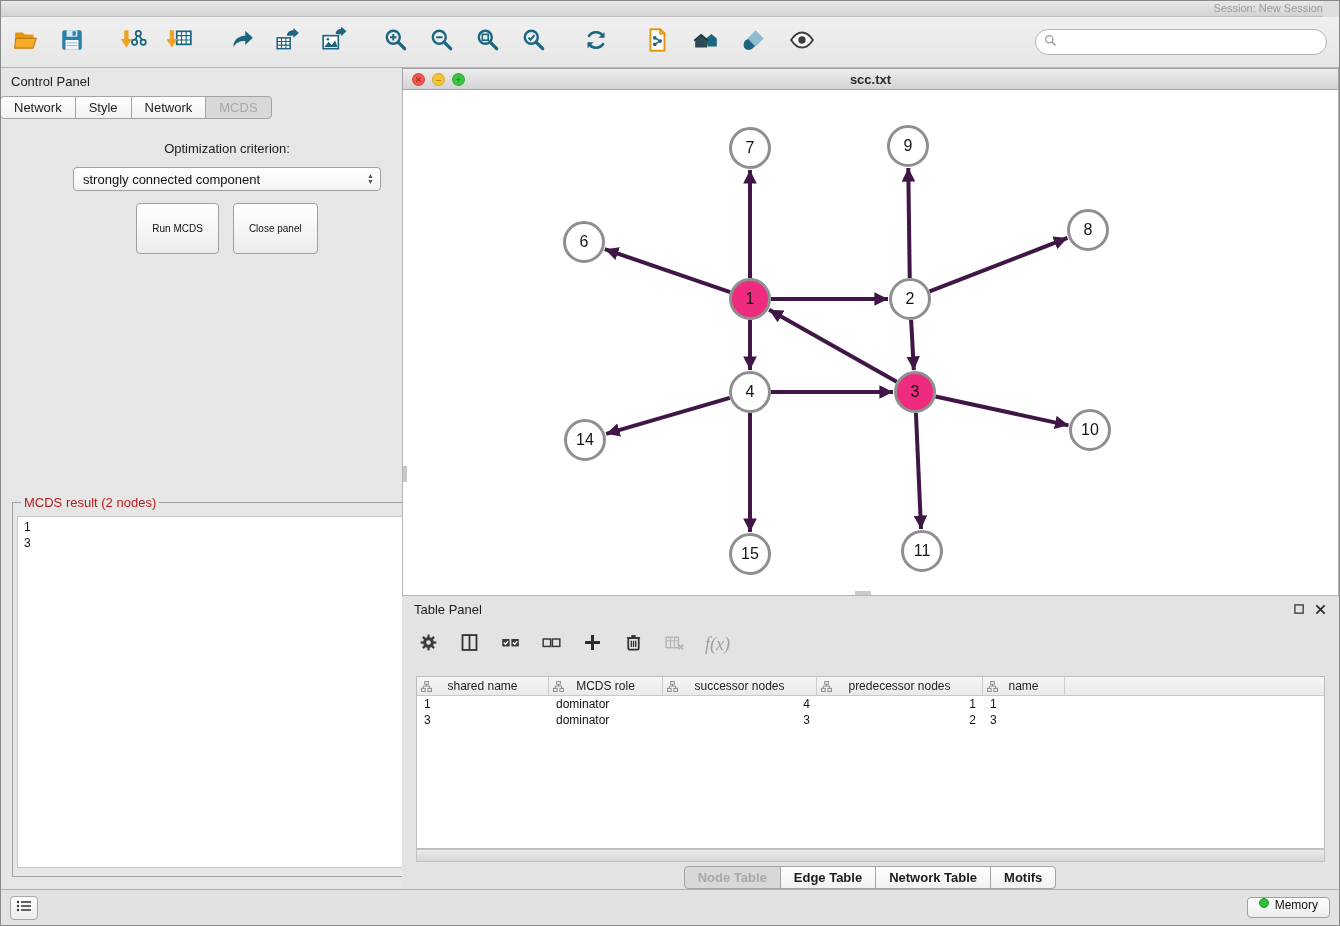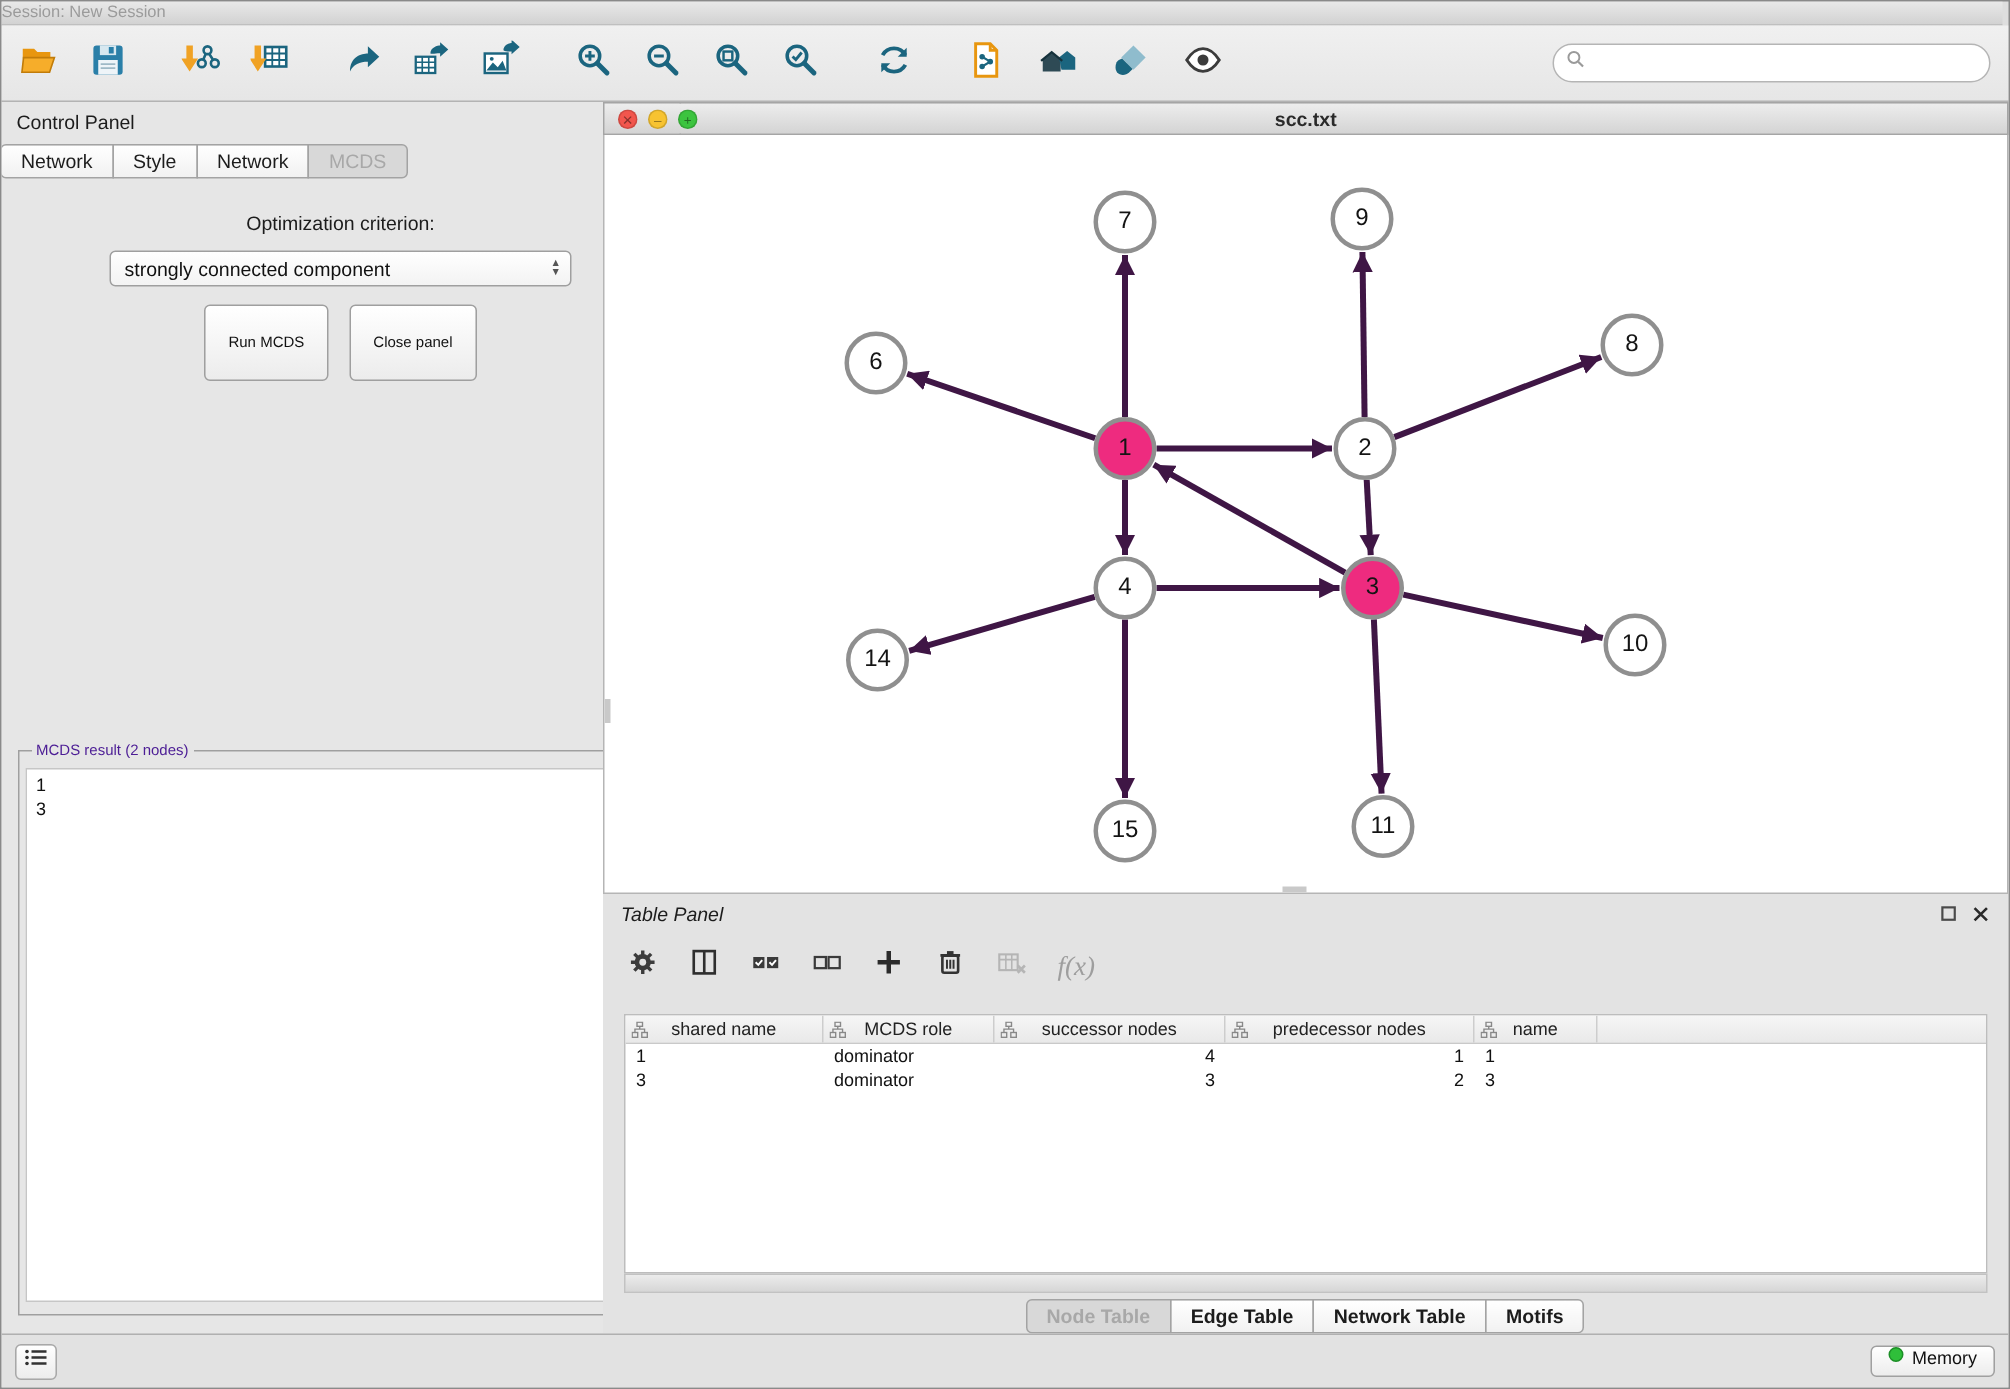--- a/index.html
+++ b/index.html
@@ -2,23 +2,23 @@
 <html><head>
 <meta charset="utf-8">
 <style>
   * { box-sizing: border-box; margin: 0; padding: 0; }
   html,body { background:#9a9a9a; }
   body { font-family: "Liberation Sans", sans-serif; }
   .window { position:relative; width:1340px; height:926px; background:#dedede; overflow:hidden;
             border:1px solid #8a8a8a; }
 
   
-  .titlebar { position:absolute; top:0; left:0; right:4px; height:16px;
+  .titlebar { position:absolute; top:0; left:0; right:16px; height:16px;
               background:linear-gradient(#e9e9e9,#d2d2d2); border-bottom:1px solid #bfbfbf;
-              text-align:left; font-size:11px; line-height:15px; color:#9b9b9b; }
+              text-align:right; font-size:11px; line-height:15px; color:#9b9b9b; }
 
   
   .toolbar { position:absolute; top:16px; left:0; right:0; height:51px;
              background:linear-gradient(#f0f0f0,#e6e6e6); border-bottom:1px solid #b3b3b3;
              display:flex; align-items:center; padding:0 12px; }
   .tb-group { display:flex; align-items:center; gap:12px; margin-right:28px; }
   .tbtn { width:34px; height:34px; display:flex; align-items:center; justify-content:flex-start; cursor:default; }
   .tbtn svg { width:26px; height:26px; }
   .search-wrap { margin-left:auto; width:292px; height:26px; background:#fff;
                  border:1px solid #b5b5b5; border-radius:13px; display:flex; align-items:center;
@@ -48,21 +48,21 @@
               padding:0 6px 0 9px; font-size:13px; color:#111; }
   .dropdown .dd-label { flex:1; }
   .dd-arrows { font-size:7px; line-height:6px; color:#555; text-align:center; }
 
   .cp-buttons { display:flex; justify-content:center; gap:14px; margin-top:12px; }
   .btn { border:1px solid #9f9f9f; border-radius:4px; background:linear-gradient(#ffffff,#ececec);
          padding:19px 15px; font-size:10px; color:#111; cursor:default; }
 
   .result-fieldset { position:absolute; left:11px; right:9px; top:427px; bottom:12px;
                      border:1px solid #9f9f9f; padding:6px 12px 8px 4px; }
-  .result-fieldset legend { font-size:10px; color:#4c1d95; padding:0 3px; margin-left:4px; }
+  .result-fieldset legend { font-size:13px; color:#b91c1c; padding:0 3px; margin-left:4px; }
   .result-box { width:100%; height:100%; background:#fff; border:1px solid #c6c6c6;
                 font-size:12px; color:#111; padding:2px 6px; line-height:16px; overflow:hidden; }
 
   
   .network-panel { position:absolute; left:401px; top:67px; right:0; height:528px; }
   .net-titlebar { height:22px; background:linear-gradient(#ededed,#d4d4d4);
                   border:1px solid #a5a5a5; position:relative; display:flex; align-items:center;
                   padding-left:9px; }
   .net-title { position:absolute; left:0; right:0; text-align:center; font-size:13px;
                font-weight:bold; color:#2a2a2a; }
@@ -98,21 +98,21 @@
         border-right:1px solid #cdcdcd; font-size:12px; color:#222; }
   .th svg { position:absolute; left:4px; top:4px; }
   .tr { display:flex; height:16px; }
   .td { font-size:12px; color:#111; padding:1px 7px 0 7px; overflow:hidden; white-space:nowrap; }
 
   .tp-scroll { position:absolute; left:14px; right:14px; top:253px; height:13px;
                background:linear-gradient(#ececec,#d6d6d6); border:1px solid #c2c2c2; }
   .tp-tabs { position:absolute; left:0; right:0; top:270px; display:flex; justify-content:center; }
   .tp-tabs .tab { font-weight:bold; }
 
-  .panel-header.tp { padding:4px 12px;font-style:italic; }
+  .panel-header.tp { padding:4px 12px; }
 
   
   .statusbar { position:absolute; left:0; right:0; bottom:0; height:36px; background:#e2e2e2;
                border-top:1px solid #b0b0b0; display:flex; align-items:center; padding:0 9px; }
   .sb-btn { width:28px; height:24px; border:1px solid #a8a8a8; border-radius:4px;
             background:linear-gradient(#ffffff,#ececec); display:flex; align-items:center; justify-content:center; }
   .memory-btn { margin-left:auto; height:21px; border:1px solid #a0a0a0; border-radius:4px;
                 background:linear-gradient(#ffffff,#ececec); display:flex; align-items:flex-start;
                 gap:6px; padding:0 11px; font-size:12px; color:#111; }
   .green-dot { width:10px; height:10px; border-radius:50%; background:#2fbf3a; border:1px solid #1d8f27; }

